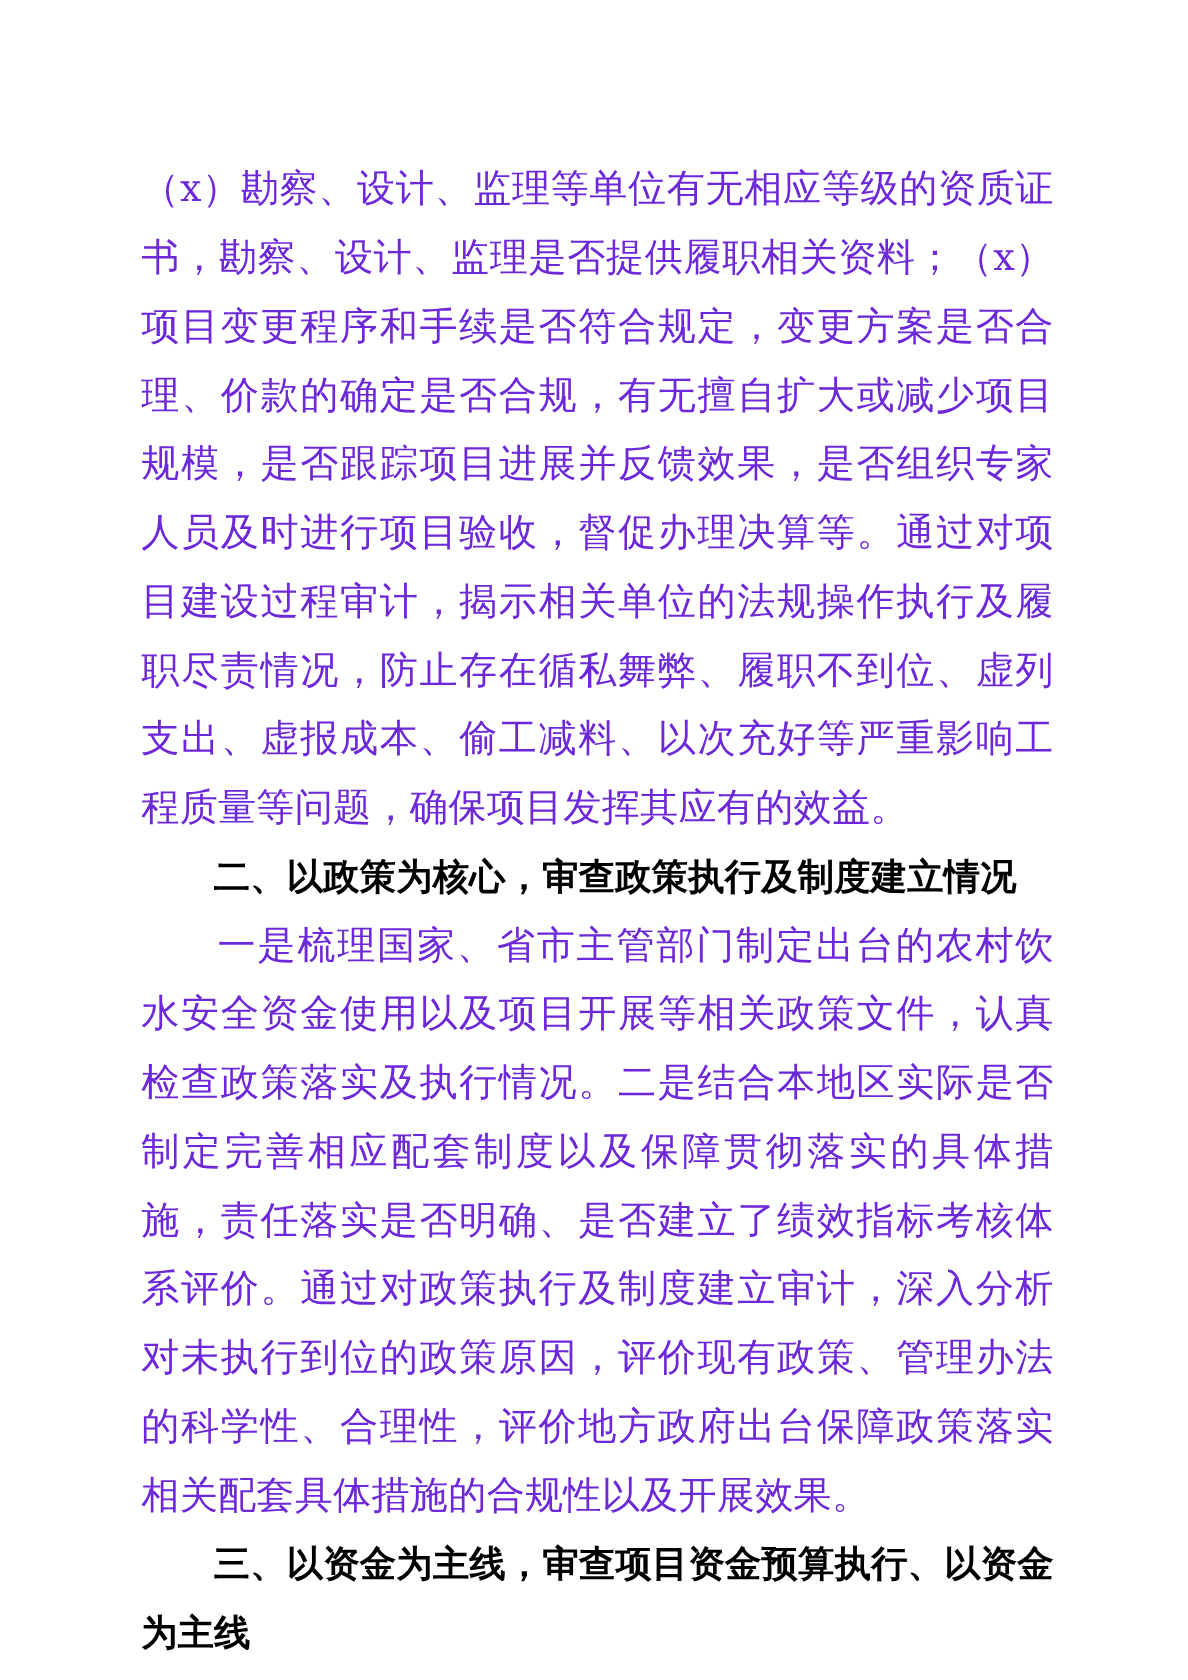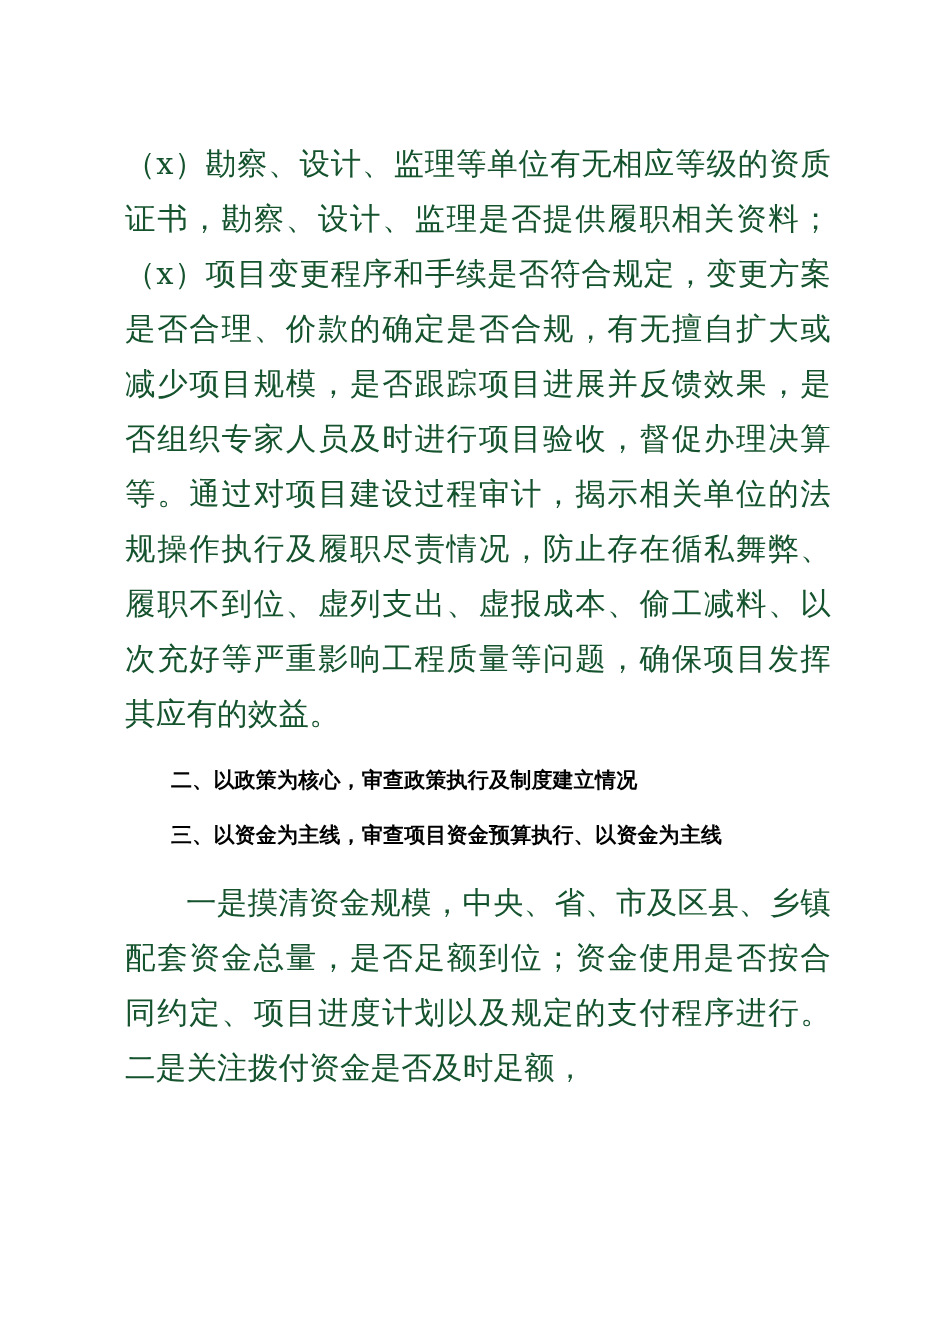--- a/index.html
+++ b/index.html
@@ -22,56 +22,57 @@
     left: 113px;
     top: 124px;
     width: 730px;
   }
 
   
   .para {
     font-family: "DejaVu Serif", "Liberation Serif", serif;
     font-size: 30.5px;
     line-height: 55px;
-    color: #14532d;
+    color: #6d28d9;
     text-align: justify;
     text-justify: inter-character;
     text-indent: 61px;
-    margin: 12px;
+    margin: 0;
     letter-spacing: 0.2px;
     white-space: normal;
   }
 
   .para.continued {
     text-indent: 0;
   }
 
   
   .heading {
     font-family: "DejaVu Sans", "Liberation Sans", sans-serif;
-    font-size: 21px;
+    font-size: 29px;
     line-height: 55px;
     font-weight: bold;
     color: #000000;
     text-align: justify;
     text-justify: inter-character;
     text-indent: 58px;
     margin: 0;
     letter-spacing: 0.2px;
   }
 </style>
 </head>
 <body>
 
 <div class="page" style="width: 950px; height: 1344px; background: rgb(255, 255, 255);">
   <div class="doc-body">
 
     <p class="para continued">（x）勘察、设计、监理等单位有无相应等级的资质证书，勘察、设计、监理是否提供履职相关资料；（x）项目变更程序和手续是否符合规定，变更方案是否合理、价款的确定是否合规，有无擅自扩大或减少项目规模，是否跟踪项目进展并反馈效果，是否组织专家人员及时进行项目验收，督促办理决算等。通过对项目建设过程审计，揭示相关单位的法规操作执行及履职尽责情况，防止存在循私舞弊、履职不到位、虚列支出、虚报成本、偷工减料、以次充好等严重影响工程质量等问题，确保项目发挥其应有的效益。</p>
 
     <div class="heading">二、以政策为核心，审查政策执行及制度建立情况</div>
 
+    <p class="para">一是梳理国家、省市主管部门制定出台的农村饮水安全资金使用以及项目开展等相关政策文件，认真检查政策落实及执行情况。二是结合本地区实际是否制定完善相应配套制度以及保障贯彻落实的具体措施，责任落实是否明确、是否建立了绩效指标考核体系评价。通过对政策执行及制度建立审计，深入分析对未执行到位的政策原因，评价现有政策、管理办法的科学性、合理性，评价地方政府出台保障政策落实相关配套具体措施的合规性以及开展效果。</p>
 
     <div class="heading">三、以资金为主线，审查项目资金预算执行、以资金为主线</div>
 
     <p class="para">一是摸清资金规模，中央、省、市及区县、乡镇配套资金总量，是否足额到位；资金使用是否按合同约定、项目进度计划以及规定的支付程序进行。二是关注拨付资金是否及时足额，</p>
 
   </div>
 </div>
 
 </body></html>

